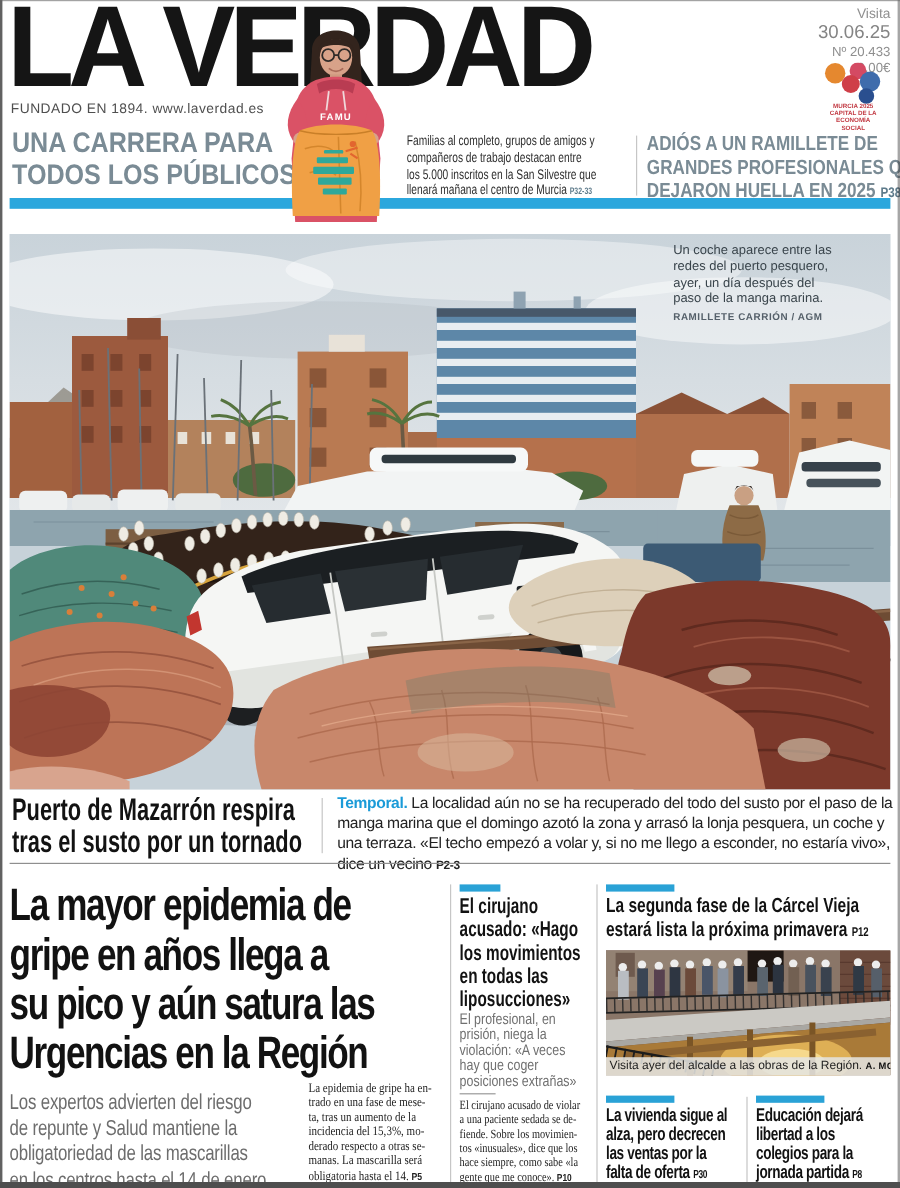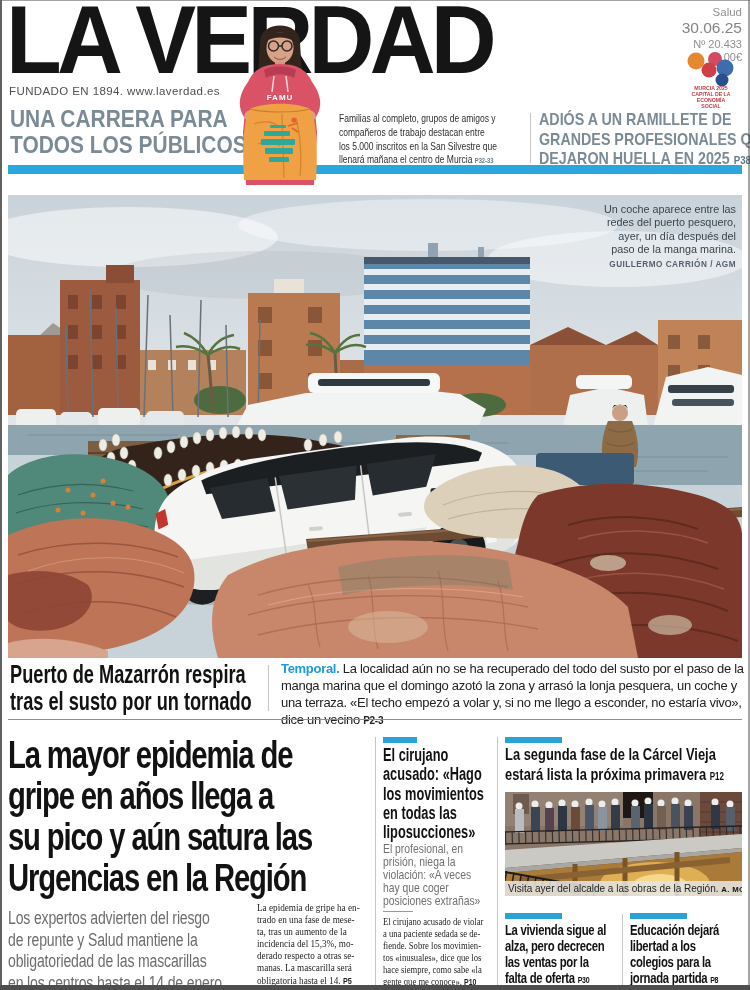--- a/index.html
+++ b/index.html
@@ -26,21 +26,21 @@
      color:#7a8b95;line-height:1.1;transform:scaleX(.89);}
   #teaser-center{left:339px;top:112px;width:270px;font-size:11.5px;color:#2e2e2e;
      line-height:1.2;transform:scaleX(.74);}
   #teaser-right{left:539px;top:110px;width:280px;font-size:17px;font-weight:bold;
      color:#7a8b95;line-height:1.16;transform:scaleX(.84);}
   .teaser-pm{font-size:.68em;color:#5e7b8b;font-weight:bold;}
   #teaser-divider{left:530px;top:113px;height:50px;}
   #blue-bar{left:8px;top:165px;width:734px;height:9px;background:#2ba7dd;}
   
   #main-photo{left:8px;top:195px;width:734px;height:463px;background:#c7d2d9;}
-  #main-caption{right:14px;top:203px;width:185px;text-align:right;font-size:10.8px;
+  #main-caption{right:4px;top:203px;width:185px;text-align:left;font-size:10.8px;
      line-height:1.24;color:#39444b;}
   #main-credit{font-size:8.2px;font-weight:bold;color:#55606a;letter-spacing:.5px;margin-top:3px;}
   
   #tornado-hl{left:10px;top:661px;width:380px;font-size:26px;line-height:1.05;transform:scaleX(.70);}
   #tornado-div{left:268px;top:665px;height:46px;}
   #tornado-text{left:281px;top:661px;width:464px;font-size:13px;letter-spacing:-.3px;
      line-height:1.3;color:#222;}
   #tornado-text .kicker{font-weight:bold;color:#1b9bd8;}
   #tornado-text .pm{font-size:10px;color:#222;}
   #main-rule{left:8px;top:719px;width:734px;height:1px;background:#8f8f8f;}
@@ -85,21 +85,21 @@
 </style>
 </head>
 <body>
 
 <div id="page">
 
   <div id="masthead-title" class="abs">LA VERDAD</div>
   <div id="founded" class="abs">FUNDADO EN 1894. www.laverdad.es</div>
 
   <div id="dateblock" class="abs">
-    <div class="day">Salud</div>
+    <div class="day">Visita</div>
     <div class="date">30.06.25</div>
     <div class="small">Nº 20.433</div>
     <div class="small">2,00€</div>
   </div>
 
   <svg class="abs" style="right:10px;top:52px;" width="58" height="58" viewBox="0 0 58 58">
     <circle cx="14" cy="9" r="8.5" fill="#e5882f"></circle>
     <circle cx="33" cy="7" r="7" fill="#d44a63"></circle>
     <circle cx="43" cy="16" r="8.5" fill="#3f6cac"></circle>
     <circle cx="27" cy="18" r="7.5" fill="#cf3f48"></circle>
@@ -418,21 +418,21 @@
       <path d="M330,372 C380,360 450,356 500,366 L505,395 C450,386 380,390 335,400 Z" fill="#6a7a6a" opacity=".35"></path>
       <path d="M0,448 C30,440 70,444 100,456 L100,463 L0,463 Z" fill="#d8a48e"></path>
     </svg>
   </div>
 
   <div id="main-caption" class="abs">
     <div class="pre">Un coche aparece entre las
 redes del puerto pesquero,
 ayer, un día después del
 paso de la manga marina.</div>
-    <div id="main-credit">GUILLERMO CARRIÓN / AGM</div>
+    <div id="main-credit">RAMILLETE CARRIÓN / AGM</div>
   </div>
 
   <div id="tornado-hl" class="abs cond pre hl">Puerto de Mazarrón respira
 tras el susto por un tornado</div>
   <div id="tornado-div" class="abs vdiv"></div>
   <div id="tornado-text" class="abs">
     <span class="kicker">Temporal.</span>
     <span>La localidad aún no se ha recuperado del todo del susto por el paso de la manga marina que el domingo azotó la zona y arrasó la lonja pesquera, un coche y una terraza. «El techo empezó a volar y, si no me llego a esconder, no estaría vivo», dice un vecino</span>
     <span class="pm">P2-3</span>
   </div>

